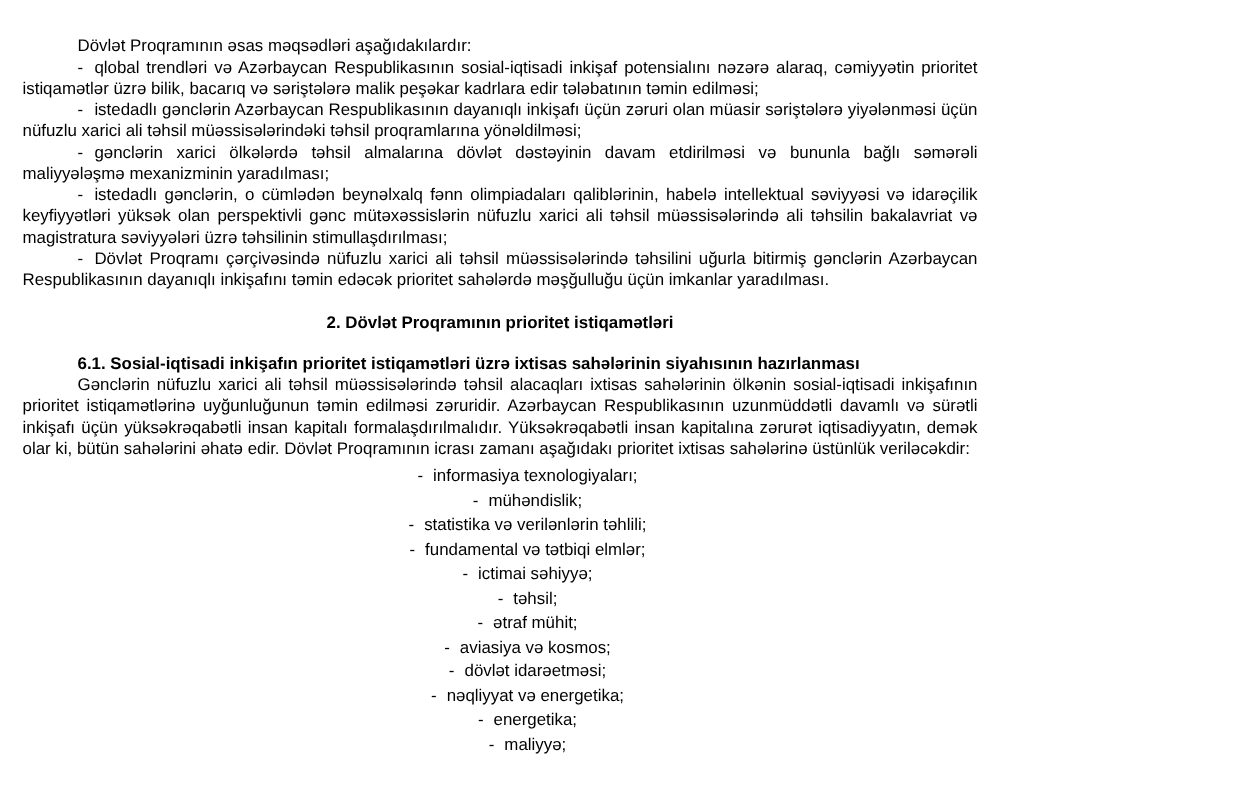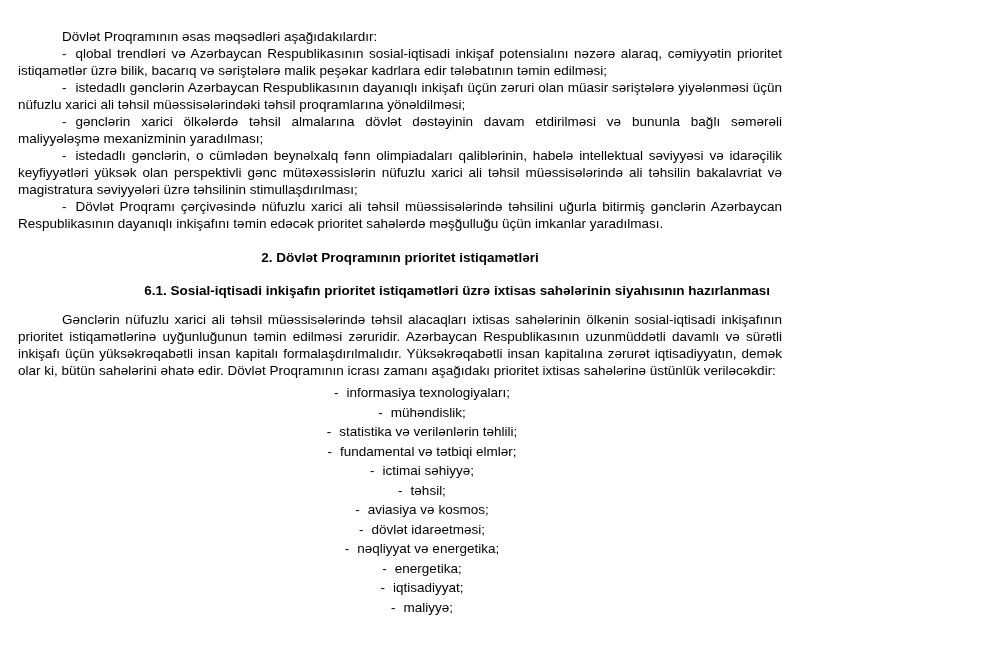--- a/index.html
+++ b/index.html
@@ -27,23 +27,23 @@
   .para .dash {
     margin-right: 9px;
   }
   .section-heading {
     margin: 17px 0 16px 0;
     font-weight: bold;
     text-align: center;
     text-indent: 0;
   }
   .subsection-heading {
-    margin: 12px;
+    margin: 0;
     font-weight: bold;
-    text-align: right;
+    text-align: left;
     text-indent: 44px;
   }
   .field-list {
     margin-top: 4px;
   }
   .field-item {
     margin: 0;
     padding-left: 44px;
     line-height: 19.5px;
     text-align: center;
@@ -73,21 +73,21 @@
 
   <p class="para">Gənclərin nüfuzlu xarici ali təhsil müəssisələrində təhsil alacaqları ixtisas sahələrinin ölkənin sosial-iqtisadi inkişafının prioritet istiqamətlərinə uyğunluğunun təmin edilməsi zəruridir. Azərbaycan Respublikasının uzunmüddətli davamlı və sürətli inkişafı üçün yüksəkrəqabətli insan kapitalı formalaşdırılmalıdır. Yüksəkrəqabətli insan kapitalına zərurət iqtisadiyyatın, demək olar ki, bütün sahələrini  əhatə edir. Dövlət Proqramının icrası zamanı aşağıdakı prioritet ixtisas sahələrinə üstünlük veriləcəkdir:</p>
 
   <div class="field-list">
     <p class="field-item"><span class="dash">-</span><span>informasiya texnologiyaları;</span></p>
     <p class="field-item"><span class="dash">-</span><span>mühəndislik;</span></p>
     <p class="field-item"><span class="dash">-</span><span>statistika və verilənlərin təhlili;</span></p>
     <p class="field-item"><span class="dash">-</span><span>fundamental və tətbiqi elmlər;</span></p>
     <p class="field-item"><span class="dash">-</span><span>ictimai səhiyyə;</span></p>
     <p class="field-item"><span class="dash">-</span><span>təhsil;</span></p>
+    <p class="field-item"><span class="dash">-</span><span>ətraf mühit;</span></p>
     <p class="field-item"><span class="dash">-</span><span>aviasiya və kosmos;</span></p>
     <p class="field-item"><span class="dash">-</span><span>dövlət idarəetməsi;</span></p>
     <p class="field-item"><span class="dash">-</span><span>nəqliyyat və energetika;</span></p>
     <p class="field-item"><span class="dash">-</span><span>energetika;</span></p>
-    <p class="field-item"><span class="dash">-</span><span>iqtisadiyyat;</span></p>
     <p class="field-item"><span class="dash">-</span><span>maliyyə;</span></p>
   </div>
 
 </div>
 
 </body></html>

